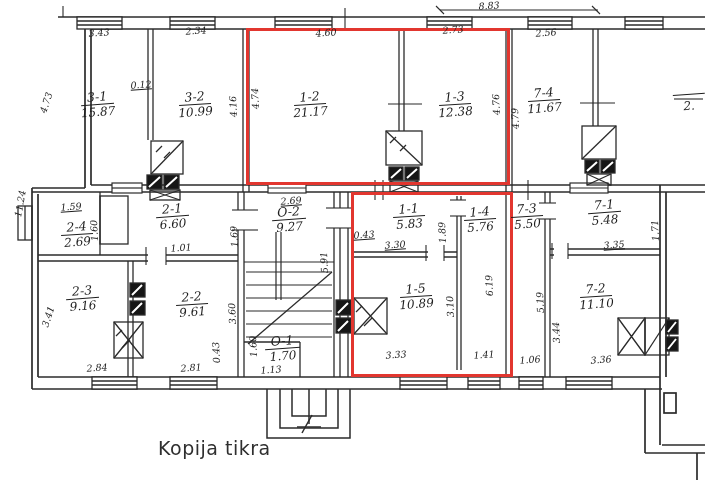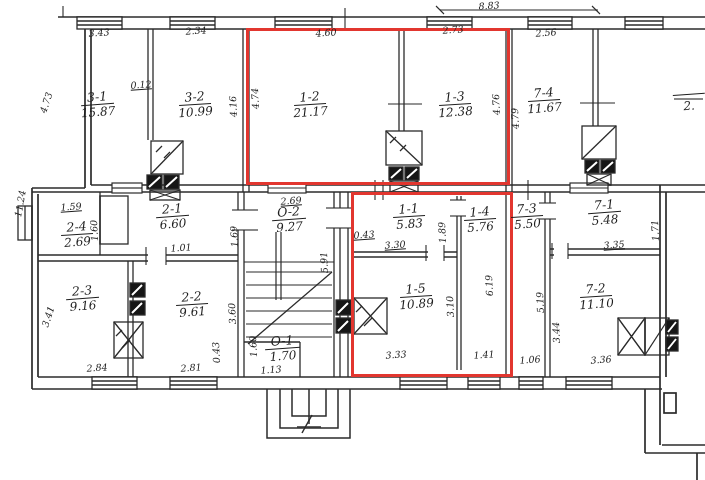--- a/index.html
+++ b/index.html
@@ -284,14 +284,15 @@
 <span class="dim hw v" style="left:433px;top:301px;">3.10</span>
 <span class="dim hw" style="left:379px;top:349px;">3.33</span>
 <span class="dim hw" style="left:467px;top:349px;">1.41</span>
 <span class="dim hw v" style="left:523px;top:297px;">5.19</span>
 <span class="dim hw u" style="left:597px;top:239px;">3.35</span>
 <span class="dim hw v" style="left:638px;top:225px;">1.71</span>
 <span class="dim hw" style="left:513px;top:354px;">1.06</span>
 <span class="dim hw" style="left:584px;top:354px;">3.36</span>
 <span class="dim hw v" style="left:539px;top:327px;">3.44</span>
 
+<div class="caption" style="left:158px;top:437px;">Kopija tikra</div>
 
 </div>
 
 </body></html>

